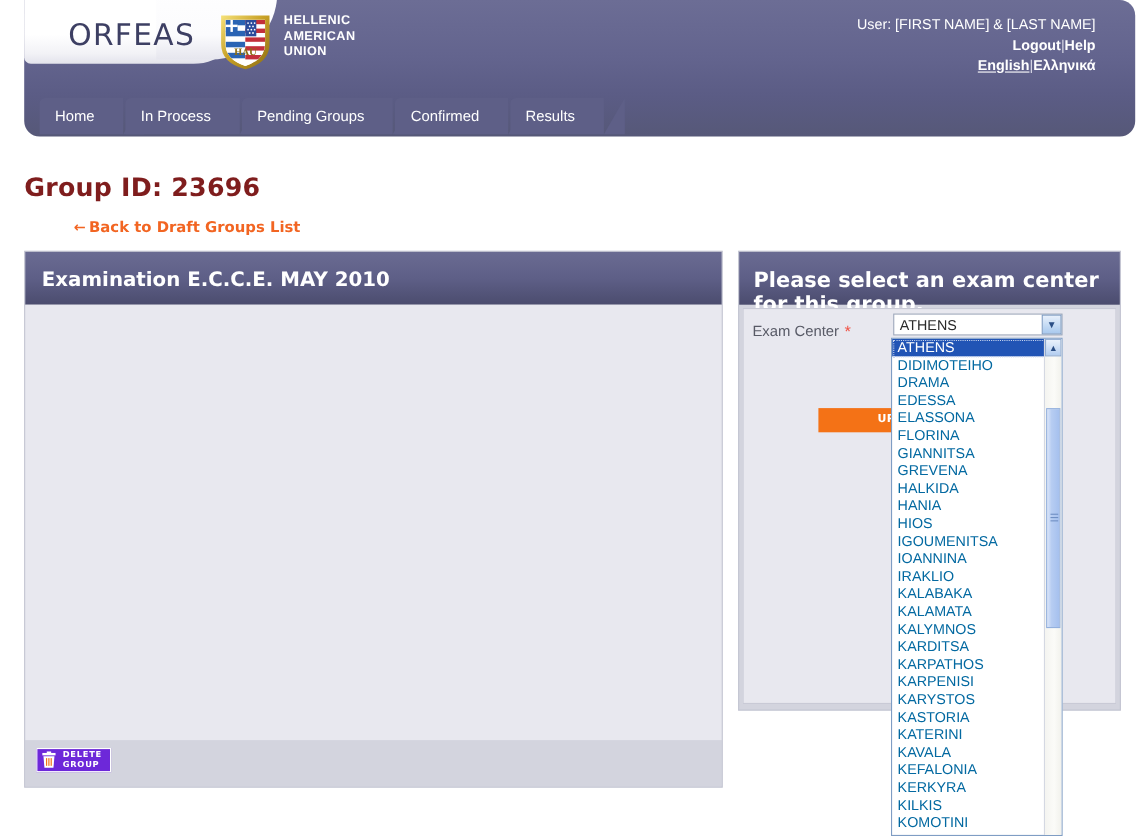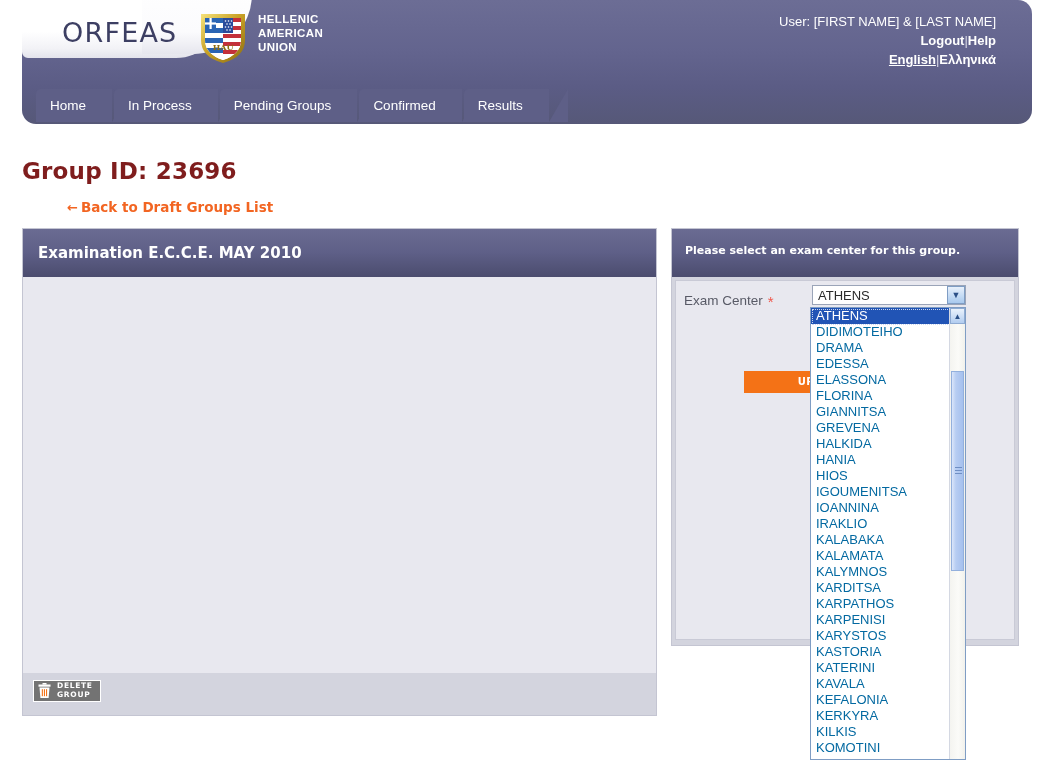--- a/index.html
+++ b/index.html
@@ -183,21 +183,21 @@
     width: 100%;
     height: 48px;
     background: linear-gradient(to bottom, #6a6b92 0%, #5e5f87 50%, #4b4c6e 100%);
     box-sizing: border-box;
   }
   #left-panel-header-title {
     position: absolute;
     left: 15px;
     top: 15px;
     color: #ffffff;
-    font-size: 15px;
+    font-size: 18px;
     font-weight: bold;
     font-family: "DejaVu Sans", sans-serif;
   }
   #left-panel-body {
     position: absolute;
     left: 0;
     top: 48px;
     width: 633px;
     height: 396px;
     background: #e8e8ef;
@@ -209,21 +209,21 @@
     top: 444px;
     width: 633px;
     height: 42px;
     background: #d3d4de;
   }
   #delete-group-btn {
     position: absolute;
     left: 10px;
     top: 7px;
     height: 22px;
-    background: #737373;
+    background: #6d28d9;
     border: 1px solid #ffffff;
     display: flex;
     align-items: center;
     padding: 0 7px 0 3px;
     cursor: pointer;
     box-sizing: border-box;
   }
   #delete-group-btn .trash {
     width: 15px;
     height: 16px;
@@ -256,21 +256,21 @@
     left: 0; top: 0;
     width: 100%;
     height: 48px;
     background: linear-gradient(to bottom, #6a6b92 0%, #5e5f87 50%, #4b4c6e 100%);
   }
   #right-panel-header-title {
     position: absolute;
     left: 13px;
     top: 15px;
     color: #ffffff;
-    font-size: 11px;
+    font-size: 19px;
     font-weight: bold;
     font-family: "DejaVu Sans", sans-serif;
   }
   #right-panel-body {
     position: absolute;
     left: 3px;
     top: 51px;
     width: 340px;
     height: 360px;
     background: #e8e8ef;

